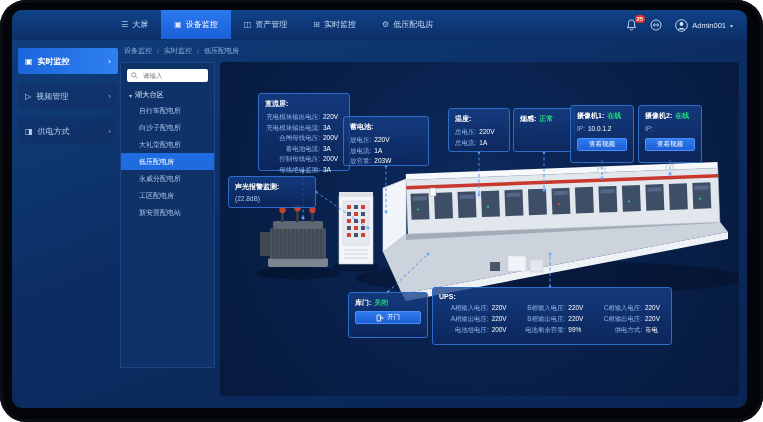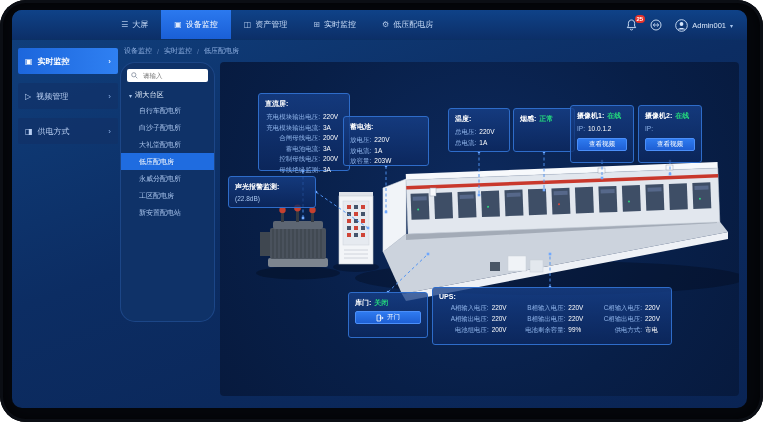--- a/index.html
+++ b/index.html
@@ -32,21 +32,21 @@
   .side-item .chev{margin-left:auto;color:#8fb4ea;font-size:8px;}
   .side-item.active{background:linear-gradient(90deg,#1c66dc,#2f80f2);color:#fff;font-weight:bold;}
   .side-item.active .chev{color:#dcebff;}
 
   
   .breadcrumb{position:absolute;left:112px;top:36px;font-size:7px;color:#8fb0e2;display:flex;gap:5px;align-items:center;}
   .breadcrumb .bc{cursor:pointer;}
   .breadcrumb .sep{color:#5d7fb6;}
 
   
-  .tree{position:absolute;left:108px;top:52px;width:95px;height:260px;background:#0f3268;border-radius:15px;
+  .tree{position:absolute;left:108px;top:52px;width:95px;height:306px;background:#0f3268;border-radius:1px;
         border:1px solid rgba(54,110,196,.35);overflow:hidden;}
   .search-box{margin:6px;height:13px;background:#fff;border-radius:2px;display:flex;align-items:center;padding:0 4px;gap:3px;}
   .search-box input{flex:1;min-width:0;border:none;outline:none;background:transparent;font-size:6.5px;color:#555;
         font-family:"Liberation Sans","DejaVu Sans",sans-serif;}
   .tree-root{display:flex;align-items:center;gap:3px;padding:2px 8px;font-size:7.2px;color:#e3eefc;cursor:pointer;}
   .tree-item{height:17px;line-height:17px;padding-left:18px;font-size:7px;color:#a9c4ec;cursor:pointer;white-space:nowrap;}
   .tree-item.active{background:#1f6ce0;color:#fff;}
 
   
   .main{position:absolute;left:208px;top:52px;right:8px;bottom:12px;border-radius:4px;overflow:hidden;

